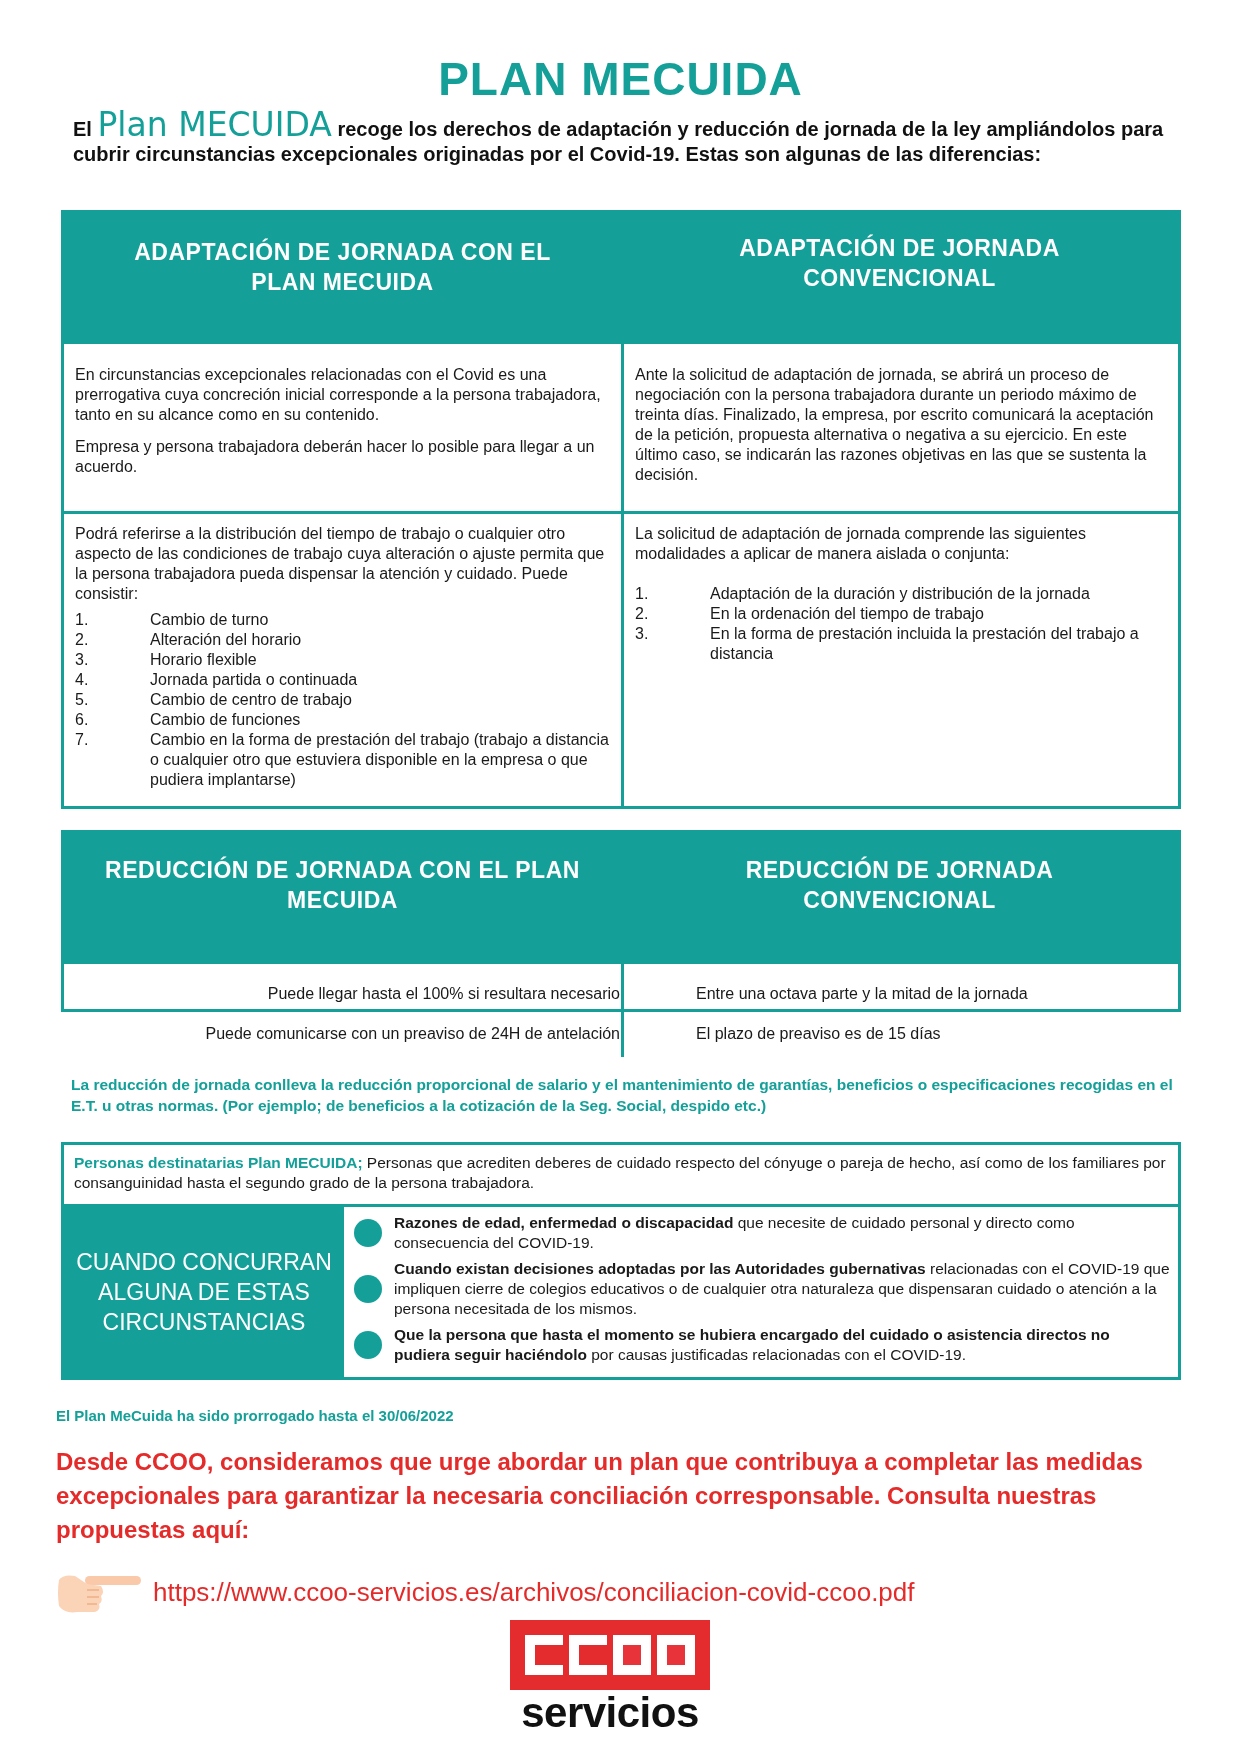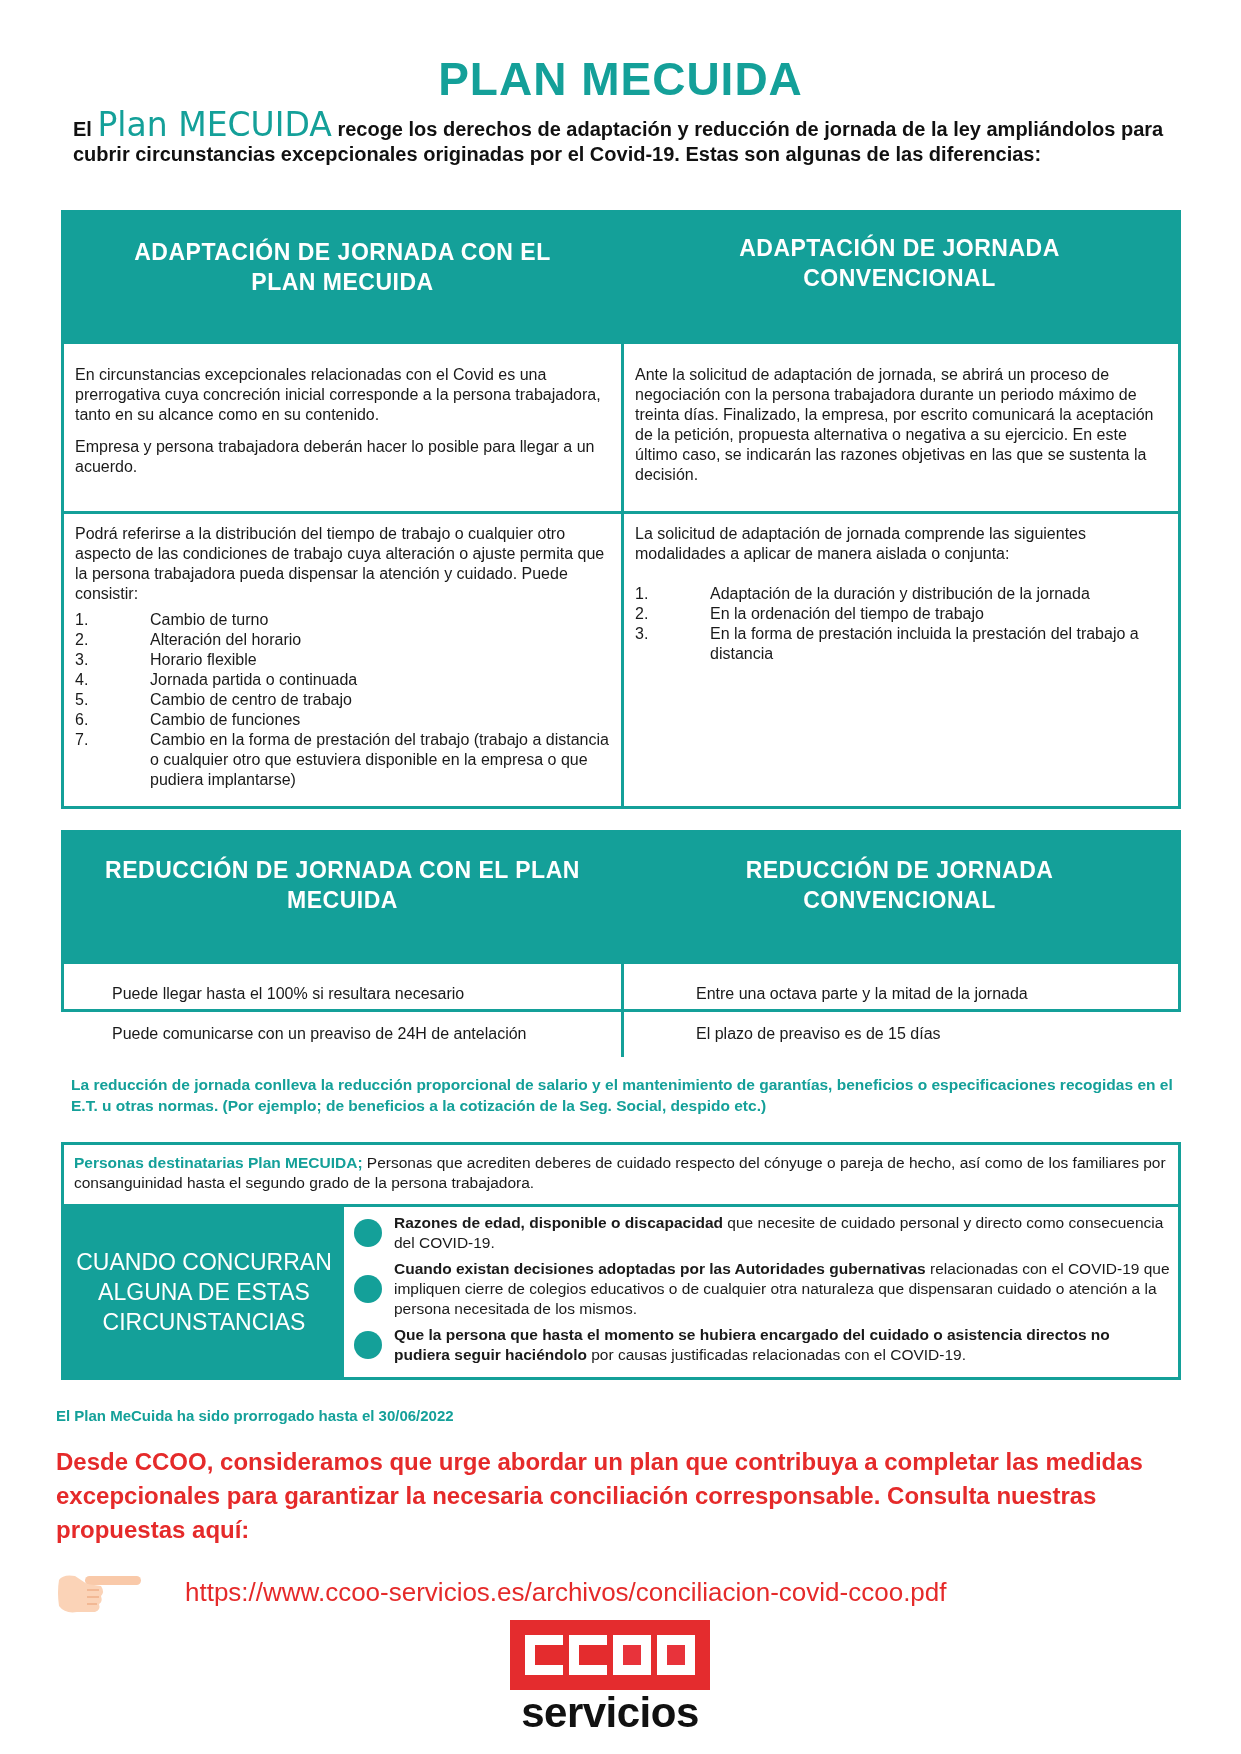--- a/index.html
+++ b/index.html
@@ -31,21 +31,21 @@
   #circ-right { flex: 1; padding: 6px 8px 0 10px; }
   .circ-item { display: flex; align-items: center; margin-bottom: 6px; }
   .bullet { width: 28px; height: 28px; border-radius: 50%; background: #14a099; flex-shrink: 0; margin-right: 12px; }
   .circ-text { font-size: 15.5px; line-height: 20px; }
   .circ-text b { font-weight: bold; }
 
   #prorroga { left: 56px; top: 1407px; font-size: 15px; font-weight: bold; color: #14a099; }
   #red-msg { left: 56px; top: 1445px; width: 1140px; font-size: 24px; line-height: 34px; font-weight: bold; color: #e52a2a; }
   #link-row { left: 55px; top: 1570px; display: flex; align-items: center; }
   #hand { width: 90px; height: 44px; position: relative; margin-right: 8px; }
-  #url { font-size: 26px; color: #e52a2a; margin-left: 32px; }
+  #url { font-size: 26px; color: #e52a2a; }
 
   #logo { left: 510px; top: 1620px; width: 200px; }
   #logo-box { width: 200px; height: 70px; background: #e42c2e; display: flex; align-items: center; justify-content: center; gap: 6px; }
   .glyph { width: 38px; height: 40px; background: #fff; position: relative; }
   .glyph.c::after { content: ""; position: absolute; left: 10px; top: 10px; width: 28px; height: 20px; background: #e42c2e; }
   .glyph.o::after { content: ""; position: absolute; left: 10px; top: 10px; width: 18px; height: 20px; background: #e8333b; }
   #logo-text { font-size: 42px; font-weight: bold; text-align: center; color: #111; line-height: 46px; letter-spacing: -0.5px; }
 </style>
 </head>
 <body>
@@ -124,21 +124,21 @@
     </div>
   </div>
 </div>
 
 <div class="table" style="top:830px; height:182px;">
   <div class="head-row" style="height:128px;">
     <div class="head-cell" style="padding:22px 40px 0 40px;">REDUCCIÓN DE JORNADA CON EL PLAN MECUIDA</div>
     <div class="head-cell" style="padding:22px 90px 0 90px;">REDUCCIÓN DE JORNADA CONVENCIONAL</div>
   </div>
   <div class="body-row" style="height:96px;">
-    <div class="body-cell" style="padding:20px 10px 0 48px;">
+    <div class="body-cell" style="padding:20px 1px 0 48px;text-align:right;">
       <p style="margin-bottom:20px;">Puede llegar hasta el 100% si resultara necesario</p>
       <p>Puede comunicarse con un preaviso de 24H de antelación</p>
     </div>
     <div class="body-cell" style="padding:20px 10px 0 72px;">
       <p style="margin-bottom:20px;">Entre una octava parte y la mitad de la jornada</p>
       <p>El plazo de preaviso es de 15 días</p>
     </div>
   </div>
 </div>
 
@@ -146,21 +146,21 @@
 
 <div id="dest-box" class="abs">
   <div id="dest-text">
     <span class="lbl">Personas destinatarias Plan MECUIDA;</span><span> Personas que acrediten deberes de cuidado respecto del cónyuge o pareja de hecho, así como de los familiares por consanguinidad hasta el segundo grado de la persona trabajadora.</span>
   </div>
   <div id="circ">
     <div id="circ-left">CUANDO CONCURRAN ALGUNA DE ESTAS CIRCUNSTANCIAS</div>
     <div id="circ-right">
       <div class="circ-item">
         <span class="bullet"></span>
-        <div class="circ-text"><b>Razones de edad, disponible o discapacidad</b><span> que necesite de cuidado personal y directo como consecuencia del COVID-19.</span></div>
+        <div class="circ-text"><b>Razones de edad, enfermedad o discapacidad</b><span> que necesite de cuidado personal y directo como consecuencia del COVID-19.</span></div>
       </div>
       <div class="circ-item">
         <span class="bullet"></span>
         <div class="circ-text"><b>Cuando existan decisiones adoptadas por las Autoridades gubernativas</b><span> relacionadas con el COVID-19 que impliquen cierre de colegios educativos o de cualquier otra naturaleza que dispensaran cuidado o atención a la persona necesitada de los mismos.</span></div>
       </div>
       <div class="circ-item">
         <span class="bullet"></span>
         <div class="circ-text"><b>Que la persona que hasta el momento se hubiera encargado del cuidado o asistencia directos no pudiera seguir haciéndolo</b><span> por causas justificadas relacionadas con el COVID-19.</span></div>
       </div>
     </div>

